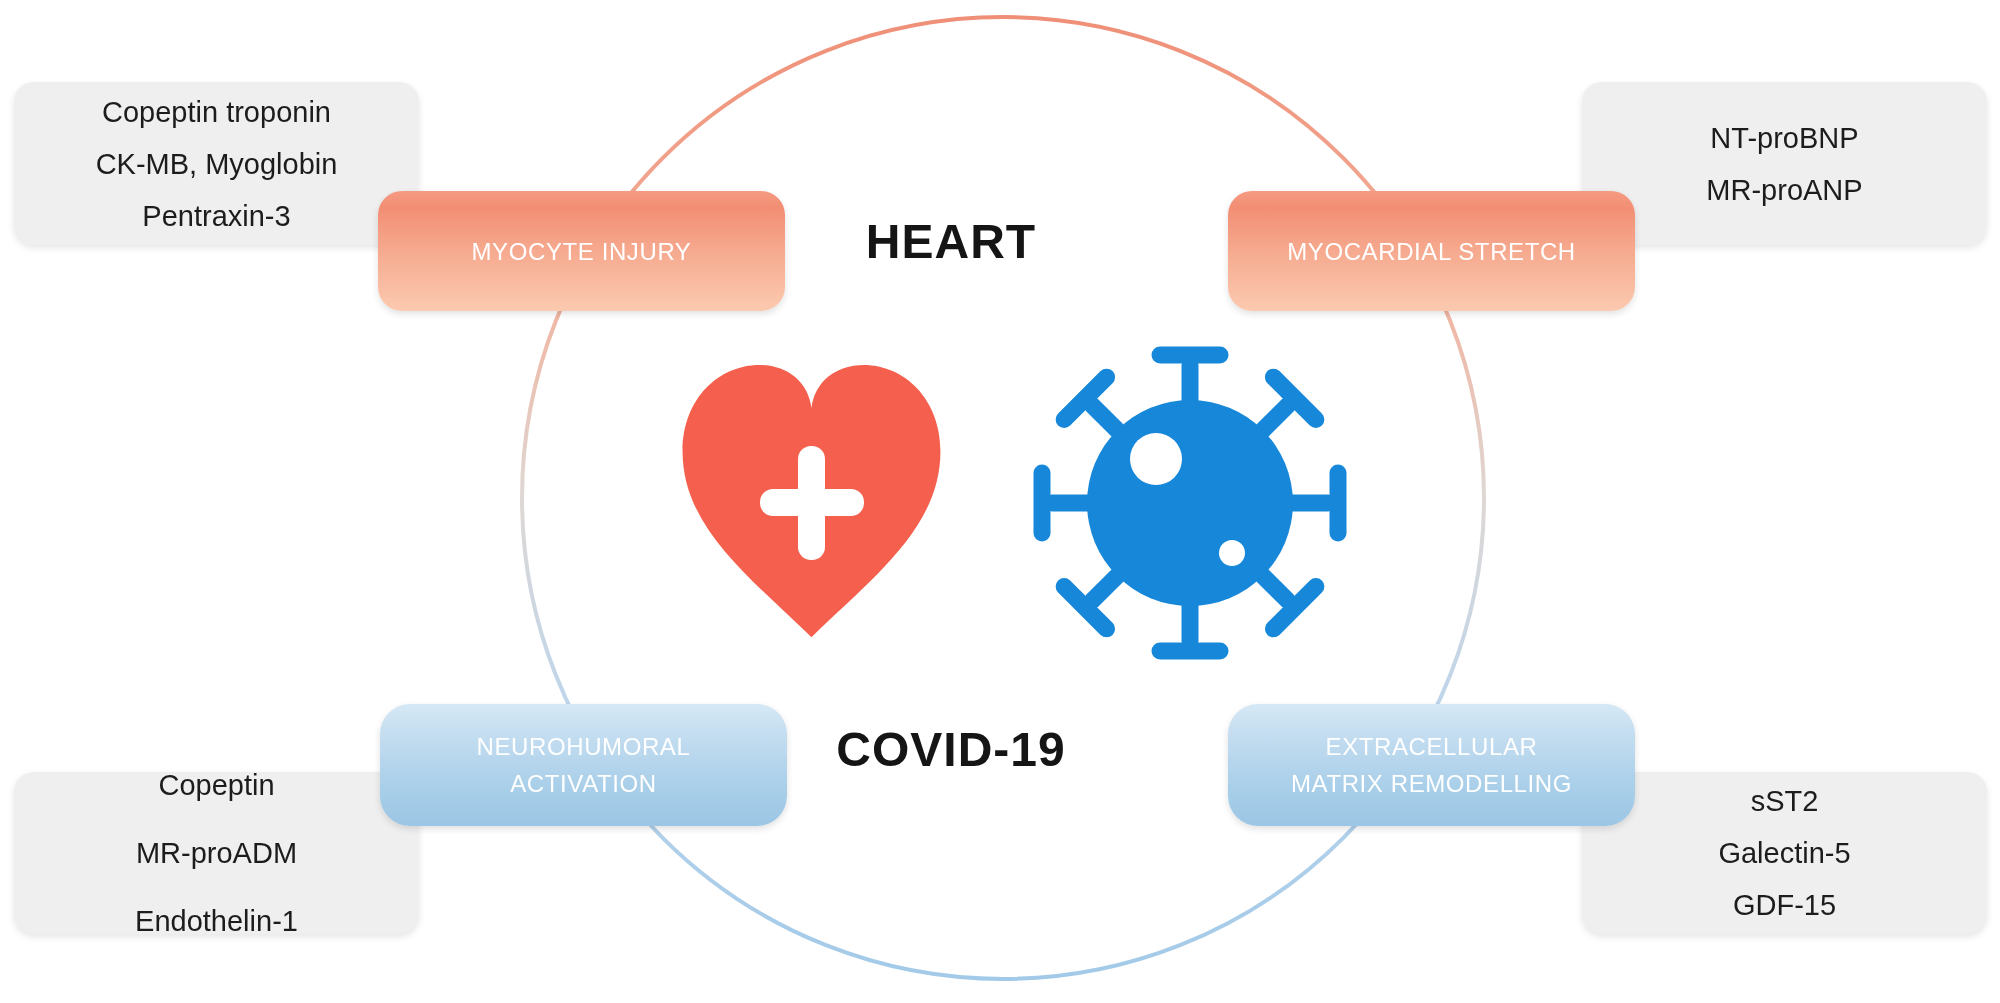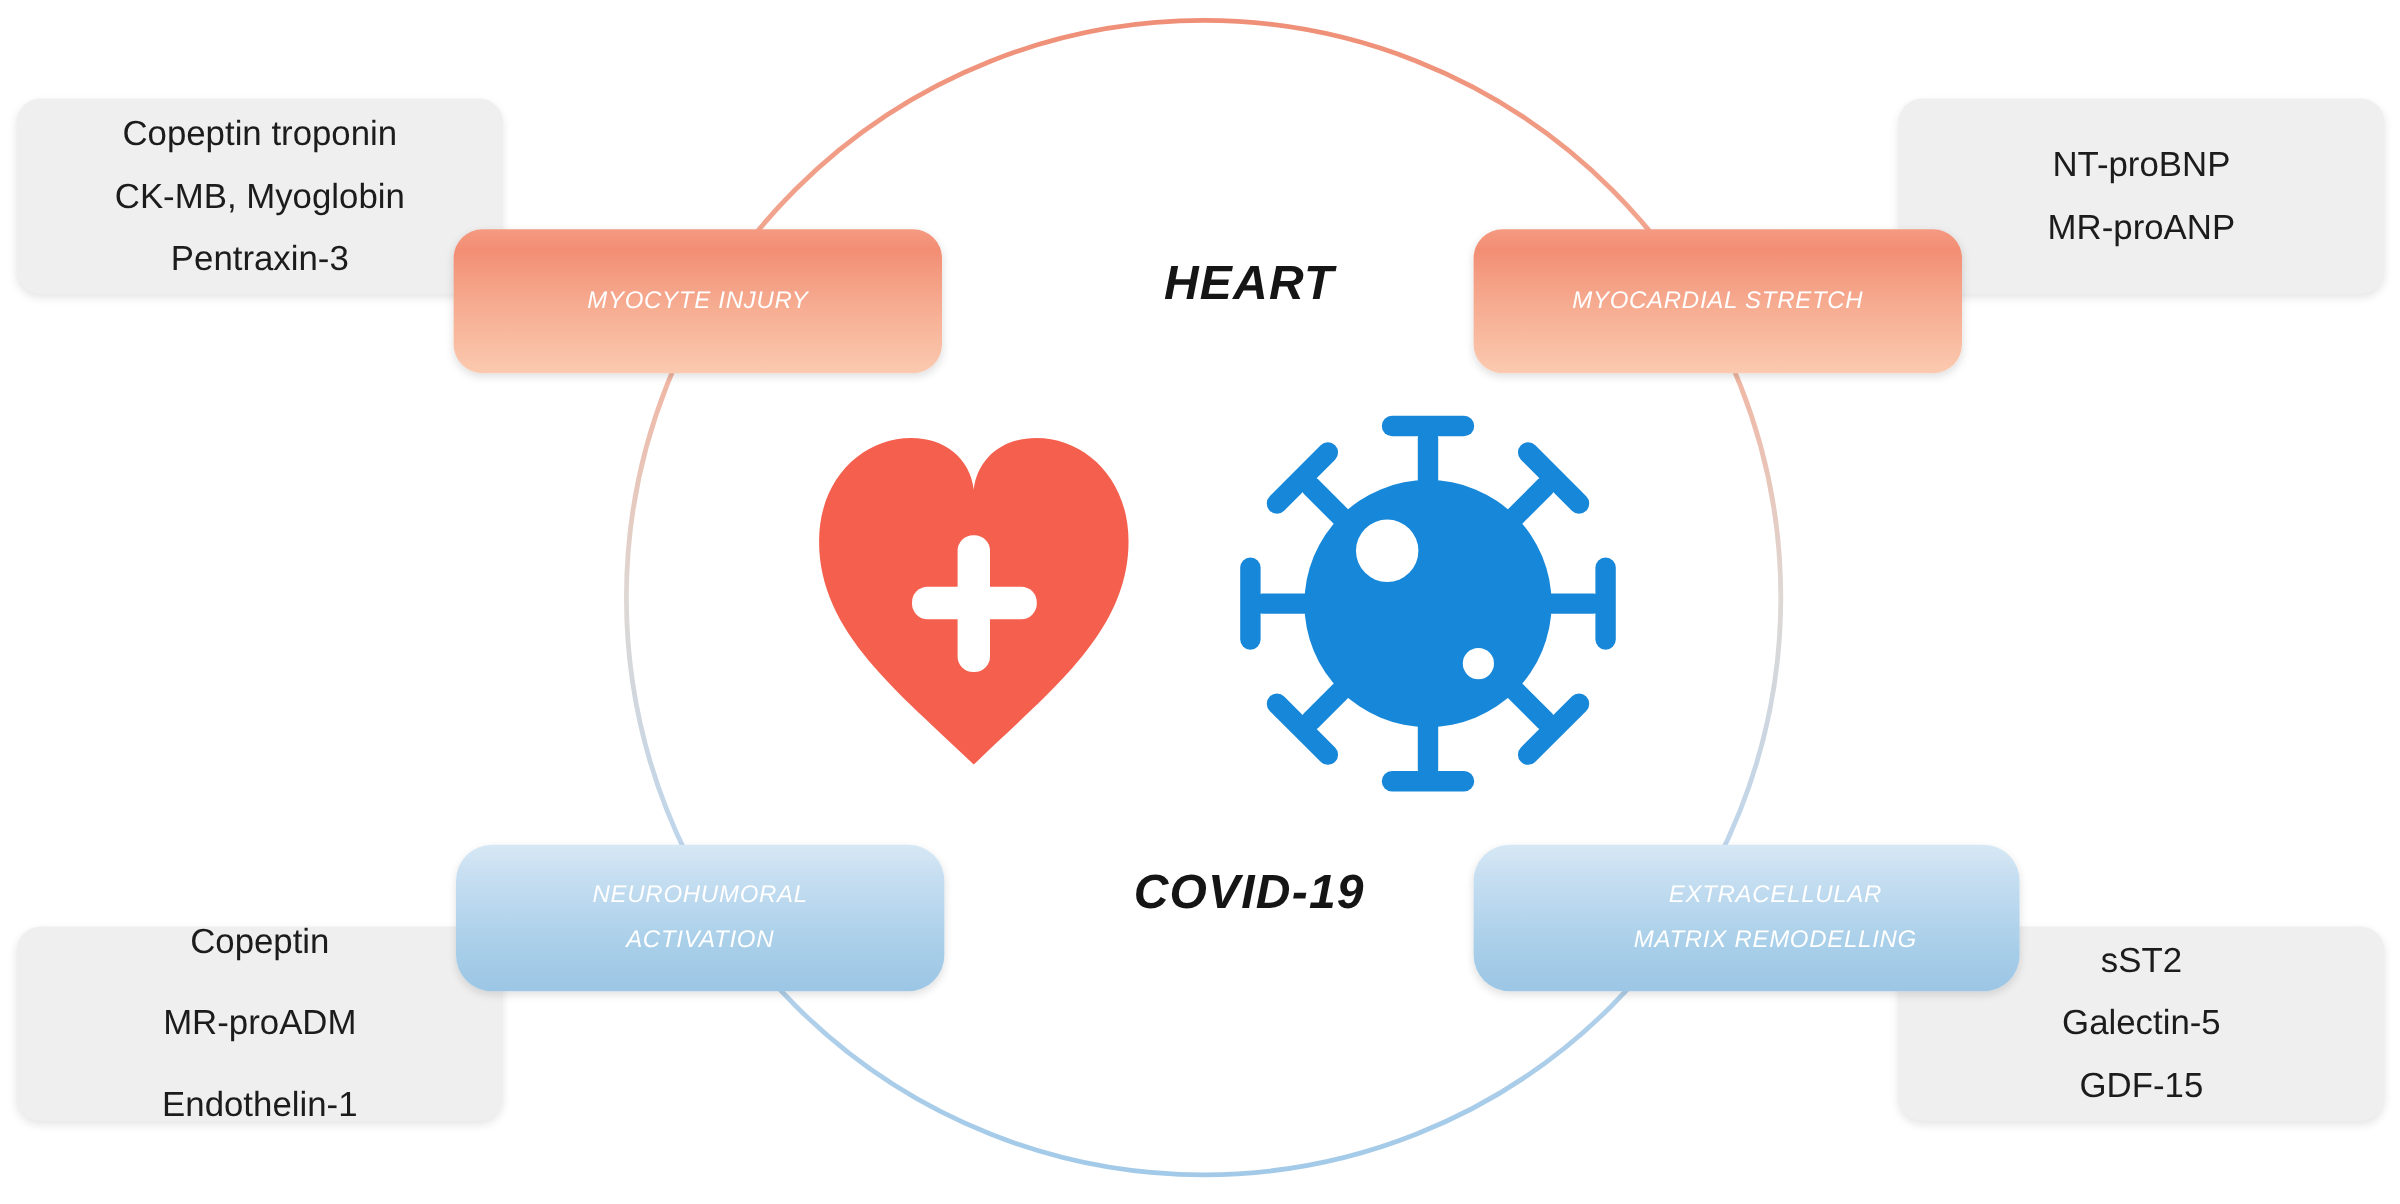--- a/index.html
+++ b/index.html
@@ -7,24 +7,23 @@
     position:relative;
     width:2000px;height:1003px;
     background:#ffffff;
     overflow:hidden;
     font-family:"Liberation Sans", sans-serif;
   }
   .bg-svg{position:absolute;left:0;top:0;width:2000px;height:1003px;}
 
   
   .center-title{
-    position:absolute;left:1041px;transform:translateX(-50%);
-    font-size:40px;font-weight:700;color:#151515;letter-spacing:1px;
+    position:absolute;left:951px;transform:translateX(-50%);
+    font-size:48px;font-weight:700;color:#151515;letter-spacing:1px;
     white-space:nowrap;
-    font-style:italic;
   }
   .title-heart{top:214px;}
   .title-covid{top:722px;}
 
   
   .marker-box{
     position:absolute;
     width:405px;
     background:#efeff0;
     border-radius:20px;
@@ -43,33 +42,33 @@
   
   .cat-box{
     position:absolute;
     width:407px;height:120px;
     border-radius:24px;
     display:flex;flex-direction:column;justify-content:center;align-items:center;
     box-shadow:0 3px 7px rgba(0,0,0,0.12);
     z-index:2;
   }
   .cat-box .cat-line{
-    color:#ffffff;font-size:20px;letter-spacing:0.6px;line-height:37px;white-space:nowrap;font-style:italic;
+    color:#ffffff;font-size:24px;letter-spacing:0.6px;line-height:37px;white-space:nowrap;
   }
   .cat-orange{
     background:linear-gradient(180deg,#f59a82 0%,#f28e74 14%,#f6ab90 52%,#fbcab0 100%);
   }
   .cat-blue{
     background:linear-gradient(180deg,#d6e8f5 0%,#c6def1 22%,#a9cfe9 68%,#9cc6e5 100%);
     border-radius:30px;
   }
   .cat-tl{left:378px;top:191px;}
   .cat-tr{left:1228px;top:191px;}
   .cat-bl{left:380px;top:704px;height:122px;}
-  .cat-br{left:1228px;top:704px;height:122px;padding-left:48px;}
+  .cat-br{left:1228px;top:704px;height:122px;}
 
   .icons-svg{position:absolute;left:0;top:0;width:2000px;height:1003px;z-index:3;pointer-events:none;}
 </style>
 </head>
 <body>
 
 <div class="canvas">
 
   <svg class="bg-svg" viewBox="0 0 2000 1003">
     <defs>

